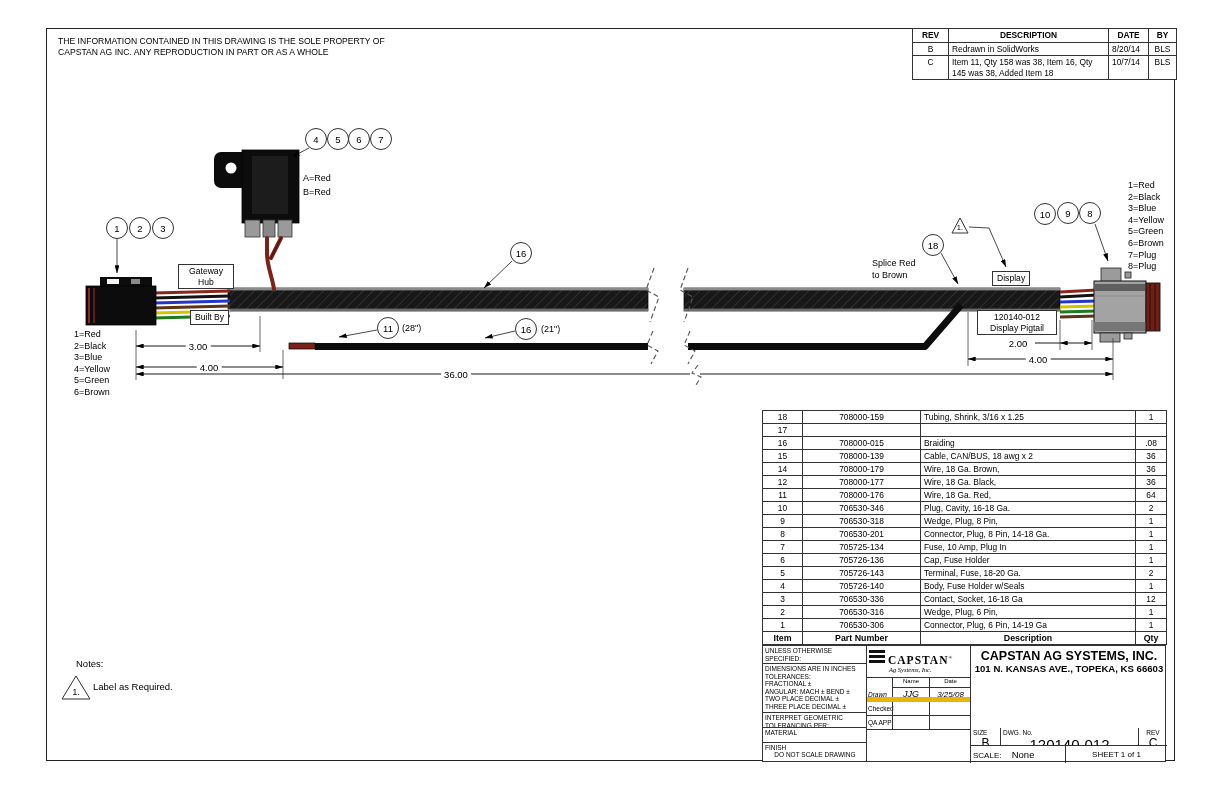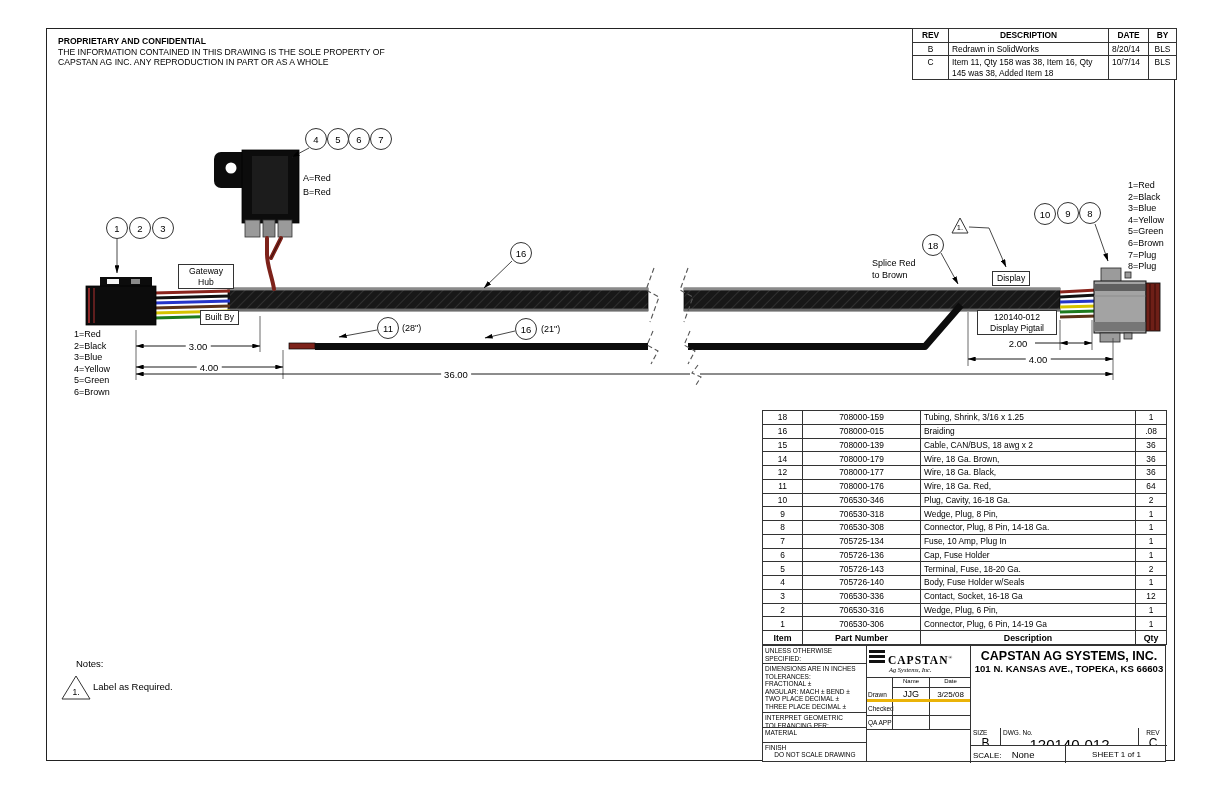--- a/index.html
+++ b/index.html
@@ -45,21 +45,20 @@
   svg{position:absolute;left:0;top:0;z-index:2;}
   .notes-title{position:absolute;left:76px;top:658px;font-size:9.5px;z-index:4;}
   .note-text{position:absolute;left:93px;top:681px;font-size:9.5px;z-index:4;}
 </style>
 </head>
 <body>
 
 <div class="sheet"></div>
 
 <div class="prop">
-  <div class="t">PROPRIETARY AND CONFIDENTIAL</div>
   <div>THE INFORMATION CONTAINED IN THIS DRAWING IS THE SOLE PROPERTY OF</div>
   <div>CAPSTAN AG INC. ANY REPRODUCTION IN PART OR AS A WHOLE</div>
 </div>
 
 <table class="rev">
   <colgroup>
       <col style="width:36px">
       <col style="width:160px">
       <col style="width:40px">
       <col style="width:28px">
@@ -231,21 +230,21 @@
 <div class="balloon" style="left:510px;top:242px;">16</div>
 <div class="balloon" style="left:922px;top:234px;">18</div>
 <div class="balloon" style="left:377px;top:317px;">11</div>
 <div class="plain" style="left:402px;top:322px;">(28")</div>
 <div class="balloon" style="left:515px;top:318px;">16</div>
 <div class="plain" style="left:541px;top:323px;">(21")</div>
 <div class="flagnum" style="left:953px;top:223px;width:14px;">1.</div>
 
 <div class="boxlabel" style="left:178px;top:264px;width:46px;">Gateway
 Hub</div>
-<div class="boxlabel" style="left:200px;top:310px;">Built By</div>
+<div class="boxlabel" style="left:190px;top:310px;">Built By</div>
 <div class="boxlabel" style="left:992px;top:271px;">Display</div>
 <div class="boxlabel" style="left:977px;top:310px;width:70px;">120140-012
 Display Pigtail</div>
 
 <div class="plain" style="left:303px;top:172px;line-height:13.5px;">A=Red
 B=Red</div>
 <div class="plain" style="left:872px;top:257px;">Splice Red
 to Brown</div>
 
 <div class="legend" style="left:74px;top:329px;">
@@ -288,20 +287,26 @@
     </colgroup>
   <tbody>
 
       <tr>
         <td class="c">18</td>
         <td class="c">708000-159</td>
         <td>Tubing, Shrink, 3/16 x 1.25</td>
         <td class="c">1</td>
       </tr>
 
+      <tr>
+        <td class="c">17</td>
+        <td class="c"></td>
+        <td></td>
+        <td class="c"></td>
+      </tr>
 
       <tr>
         <td class="c">16</td>
         <td class="c">708000-015</td>
         <td>Braiding</td>
         <td class="c">.08</td>
       </tr>
 
       <tr>
         <td class="c">15</td>
@@ -341,21 +346,21 @@
 
       <tr>
         <td class="c">9</td>
         <td class="c">706530-318</td>
         <td>Wedge, Plug, 8 Pin,</td>
         <td class="c">1</td>
       </tr>
 
       <tr>
         <td class="c">8</td>
-        <td class="c">706530-308</td>
+        <td class="c">706530-201</td>
         <td>Connector, Plug, 8 Pin, 14-18 Ga.</td>
         <td class="c">1</td>
       </tr>
 
       <tr>
         <td class="c">7</td>
         <td class="c">705725-134</td>
         <td>Fuse, 10 Amp, Plug In</td>
         <td class="c">1</td>
       </tr>
@@ -431,21 +436,21 @@
 
   <div class="cell bR bB" style="left:104px;top:0;width:104px;height:32px;padding-top:4px;">
     <span class="logoicon"></span><span class="logoname"><span>CAPSTAN</span><sup style="font-size:5px;">®</sup></span>
     <div class="logosub" style="margin-left:20px;">Ag Systems, Inc.</div>
   </div>
   <div class="cell bR" style="left:104px;top:32px;width:104px;height:85px;padding:0;">
     <div style="position:absolute;left:25px;top:0;width:37px;height:10px;border-left:1px solid #333;border-bottom:1px solid #333;box-sizing:border-box;text-align:center;font-size:6px;">Name</div>
     <div style="position:absolute;left:62px;top:0;width:42px;height:10px;border-left:1px solid #333;border-bottom:1px solid #333;box-sizing:border-box;text-align:center;font-size:6px;">Date</div>
     <div style="position:absolute;left:0;top:10px;width:104px;">
 
-        <div style="position:relative;height:14px;border-bottom:3px solid #eab308;box-sizing:border-box;">
+        <div style="position:relative;height:14px;border-bottom:5px solid #eab308;box-sizing:border-box;font-style:italic;">
           <div style="position:absolute;left:1px;top:3px;font-size:6.5px;">Drawn</div>
           <div style="position:absolute;left:25px;top:0;width:37px;height:100%;border-left:1px solid #333;box-sizing:border-box;text-align:center;font-size:9px;line-height:13px;">JJG</div>
           <div style="position:absolute;left:62px;top:0;width:42px;height:100%;border-left:1px solid #333;box-sizing:border-box;text-align:center;font-size:8px;line-height:13px;">3/25/08</div>
         </div>
 
         <div style="position:relative;height:14px;border-bottom:1px solid #333;box-sizing:border-box;">
           <div style="position:absolute;left:1px;top:3px;font-size:6.5px;">Checked</div>
           <div style="position:absolute;left:25px;top:0;width:37px;height:100%;border-left:1px solid #333;box-sizing:border-box;text-align:center;font-size:9px;line-height:13px;"></div>
           <div style="position:absolute;left:62px;top:0;width:42px;height:100%;border-left:1px solid #333;box-sizing:border-box;text-align:center;font-size:8px;line-height:13px;"></div>
         </div>

